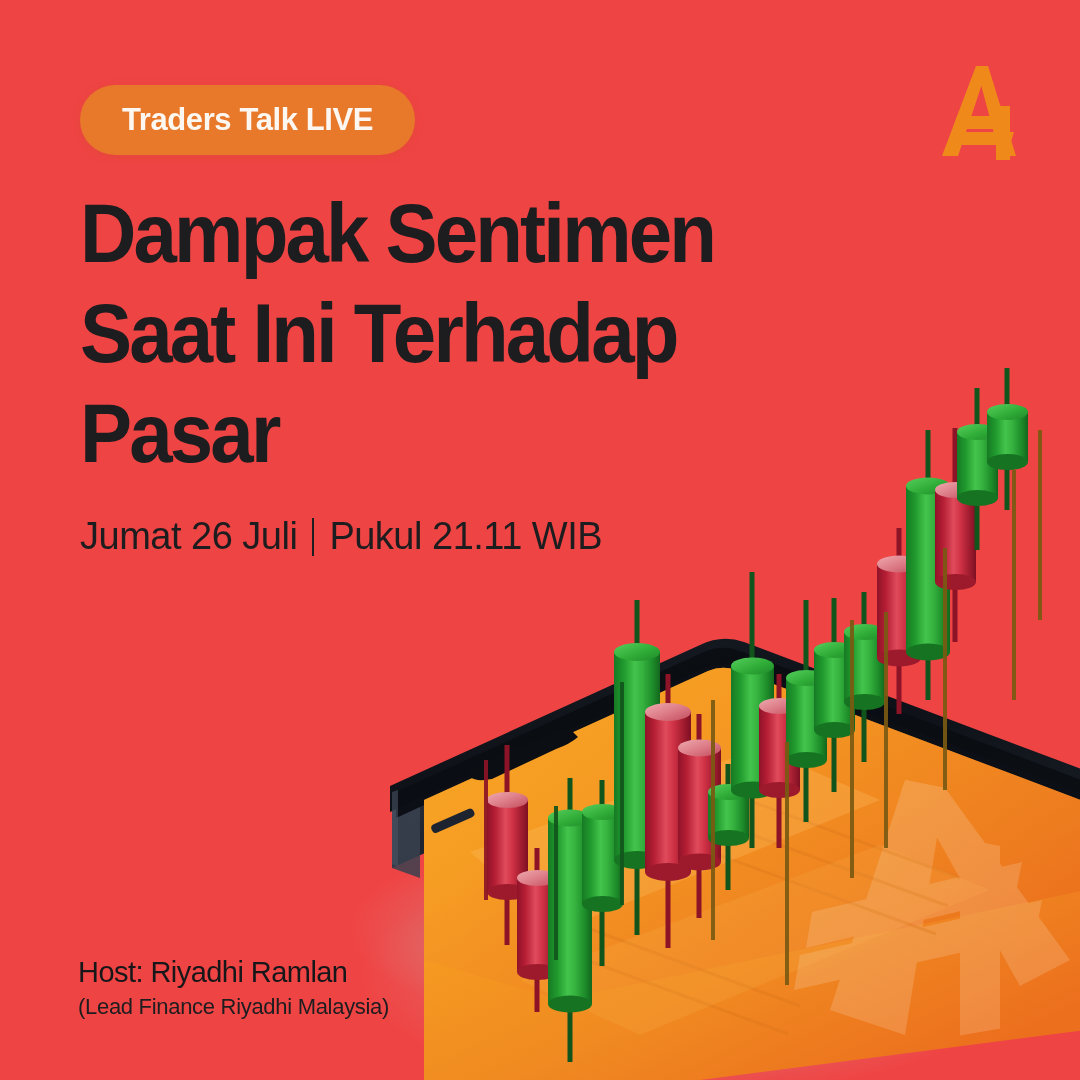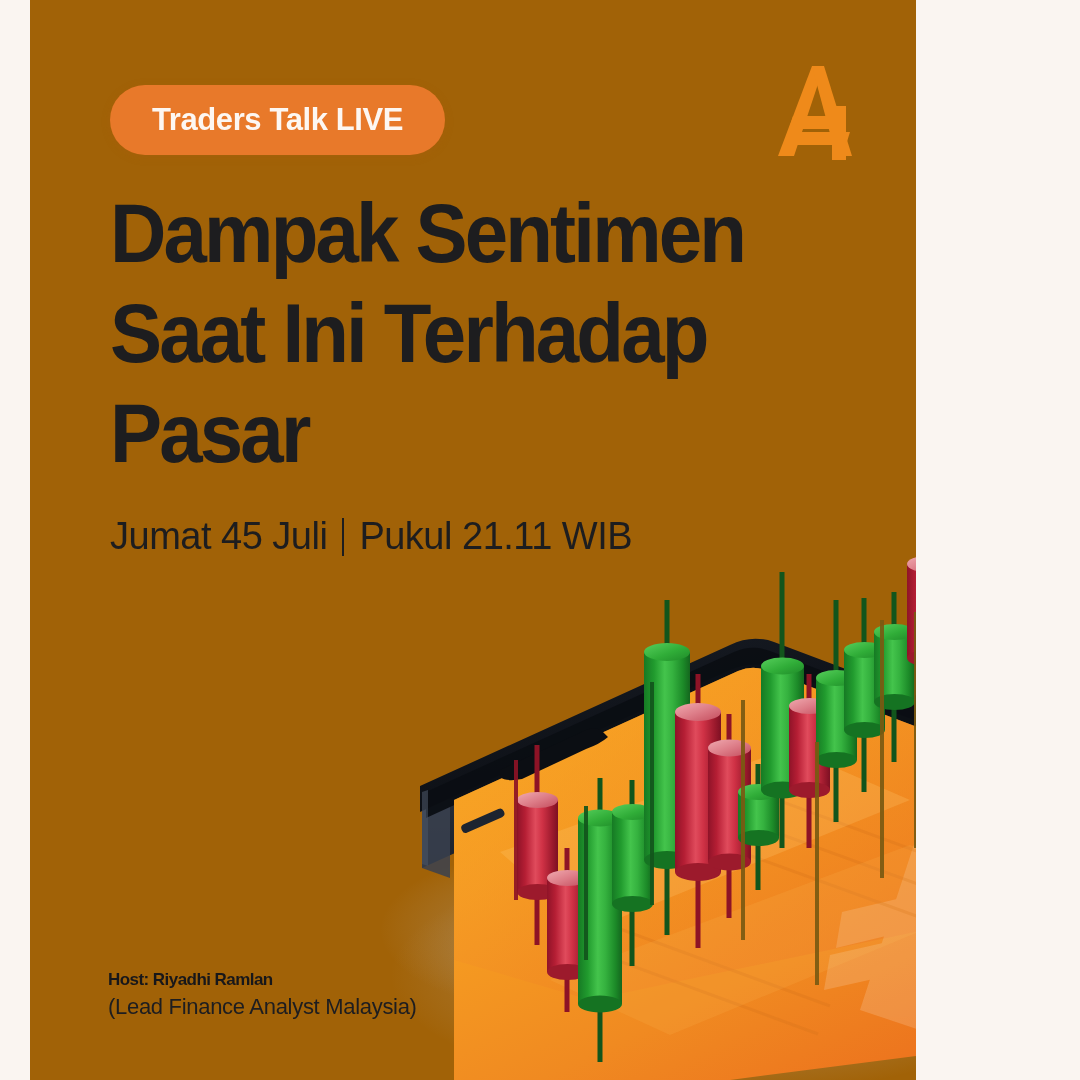--- a/index.html
+++ b/index.html
@@ -8,24 +8,23 @@
   body {
     background:#faf5f1;
     font-family:"Liberation Sans", sans-serif;
     overflow:hidden;
     position:relative;
   }
 
   
   #poster {
     position:absolute; inset:0;
-    width:886px; height:1080px;
-    background:#a16207;
+    width:1080px; height:1080px;
+    background:#ef4444;
     overflow:hidden;
-    margin-left:30px;
   }
 
   
   #brand-logo {
     position:absolute; top:60px; right:52px;
     width:92px; height:100px;
   }
 
   
   #live-badge {
@@ -84,22 +83,22 @@
   
   #speakers {
     position:absolute; left:78px; bottom:58px;
     z-index:40;
     width:470px;
   }
   #speakers .person { margin-bottom:28px; }
   #speakers .person:last-child { margin-bottom:0; }
   #speakers .name {
     display:block;
-    font-size:17px;
-    font-weight:bold;
+    font-size:29px;
+    font-weight:normal;
     color:#17171a;
     letter-spacing:-0.55px;
     line-height:1.28;
     white-space:nowrap;
   }
   #speakers .role {
     display:block;
     font-size:22px;
     font-weight:400;
     color:#1d1d20;
@@ -425,25 +424,25 @@
     <span class="label">Traders Talk LIVE</span>
   </div>
 
   <h1 id="headline">
     <span class="line">Dampak Sentimen</span>
     <span class="line">Saat Ini Terhadap</span>
     <span class="line">Pasar</span>
   </h1>
 
   <div id="schedule">
-    <span>Jumat 45 Juli</span>
+    <span>Jumat 26 Juli</span>
     <span class="sep"></span>
     <span>Pukul 21.11 WIB</span>
   </div>
 
   <div id="speakers">
     <div class="person">
       <span class="name">Host: Riyadhi Ramlan</span>
-      <span class="role">(Lead Finance Analyst Malaysia)</span>
+      <span class="role">(Lead Finance Riyadhi Malaysia)</span>
     </div>
   </div>
 
 </div>
 
 </body></html>

